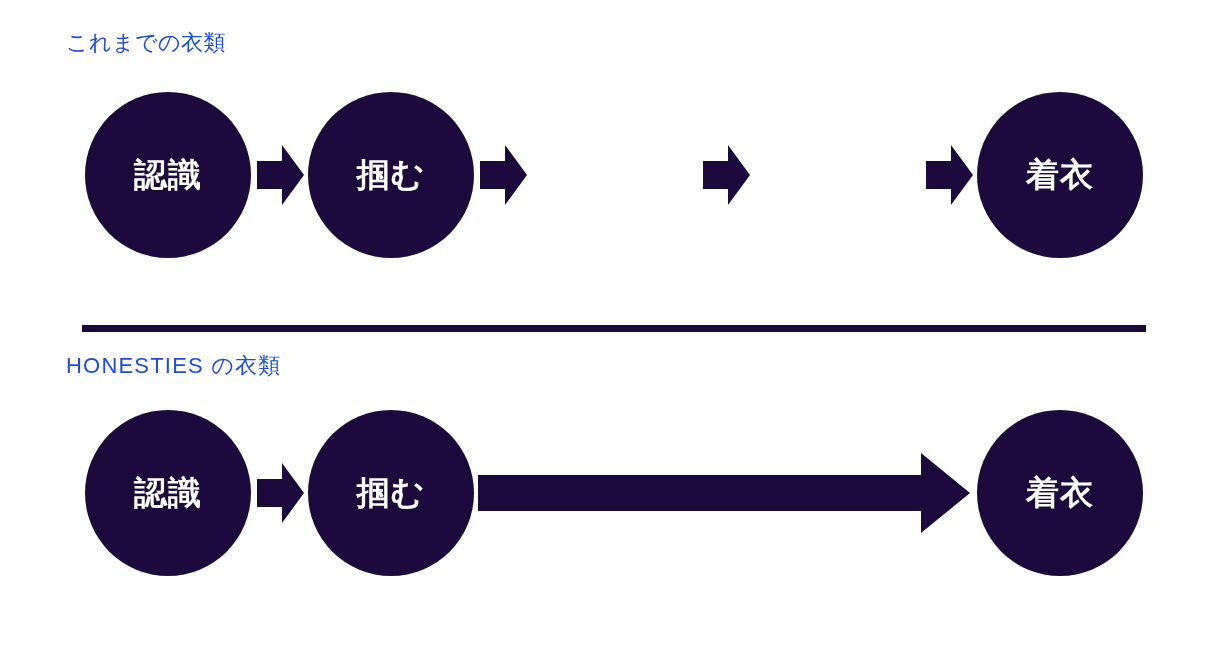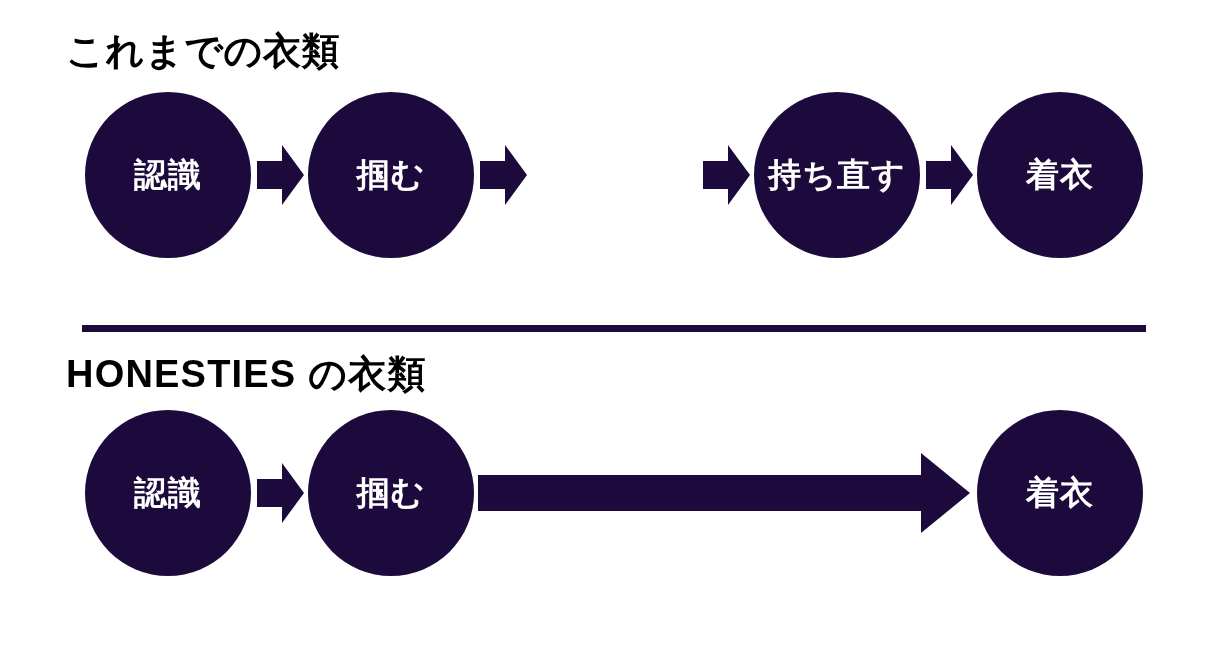--- a/index.html
+++ b/index.html
@@ -18,23 +18,23 @@
   .canvas {
     position: relative;
     width: 1230px;
     height: 667px;
     background: #ffffff;
   }
 
   
   .section-heading {
     position: absolute;
-    font-size: 38px;
-    font-weight: bold;
-    color: #000000;
+    font-size: 22px;
+    font-weight: normal;
+    color: #1d4ed8;
     letter-spacing: 0.5px;
     white-space: nowrap;
     line-height: 1;
   }
   #heading-legacy { left: 66px; top: 32px; }
   #heading-honesties { left: 66px; top: 355px; letter-spacing: 1.2px; text-align: right; }
 
   
   .divider {
     position: absolute;
@@ -142,23 +142,20 @@
       </svg>
     </div>
 
 
     <div class="arrow-short" id="arrow-l3">
       <svg viewBox="0 0 47 64" xmlns="http://www.w3.org/2000/svg" aria-hidden="true">
         <path d="M0 18 L25 18 L25 2 L47 32 L25 62 L25 46 L0 46 Z" fill="#1d0a3c"></path>
       </svg>
     </div>
 
-    <div class="node" id="node-l4">
-      <span class="node-label">持ち直す</span>
-    </div>
 
     <div class="arrow-short" id="arrow-l4">
       <svg viewBox="0 0 47 64" xmlns="http://www.w3.org/2000/svg" aria-hidden="true">
         <path d="M0 18 L25 18 L25 2 L47 32 L25 62 L25 46 L0 46 Z" fill="#1d0a3c"></path>
       </svg>
     </div>
 
     <div class="node" id="node-l5">
       <span class="node-label">着衣</span>
     </div>

